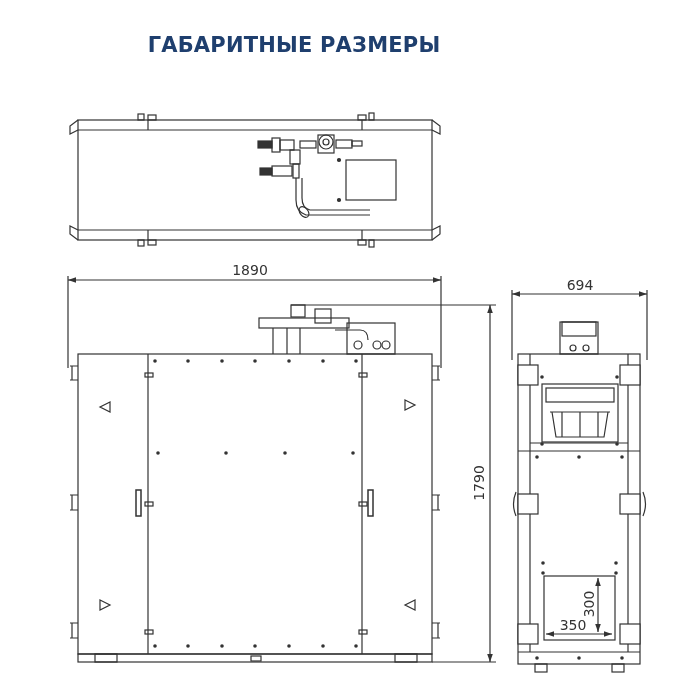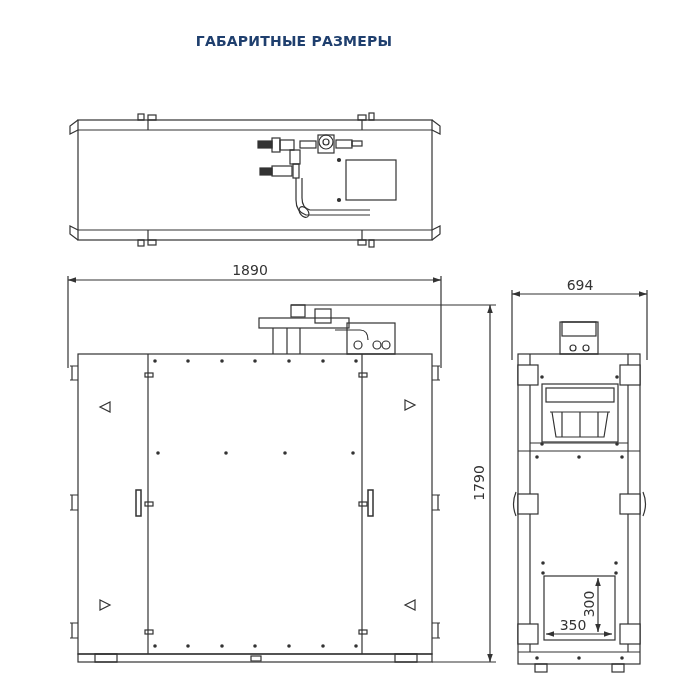--- a/index.html
+++ b/index.html
@@ -1,19 +1,19 @@
 <!DOCTYPE html>
 <html><head>
 <meta charset="utf-8">
 <style>
   html, body { margin: 0; padding: 0; background: #ffffff; }
   body { width: 700px; height: 700px; position: relative; overflow: hidden; font-family: "Liberation Sans", sans-serif; }
   .title {
     position: absolute; left: 0; top: 33px; width: 588px; text-align: center;
-    font-family: "DejaVu Sans", sans-serif; font-size: 14px; font-weight: bold;
+    font-family: "DejaVu Sans", sans-serif; font-size: 21px; font-weight: bold;
     color: #1f3f6e; letter-spacing: 0.2px;
   }
   svg { position: absolute; left: 0; top: 0; }
   .dim-text { font-family: "DejaVu Sans", sans-serif; font-size: 14px; fill: #333; }
 </style>
 </head>
 <body>
 
 <div class="title">ГАБАРИТНЫЕ РАЗМЕРЫ</div>
 

